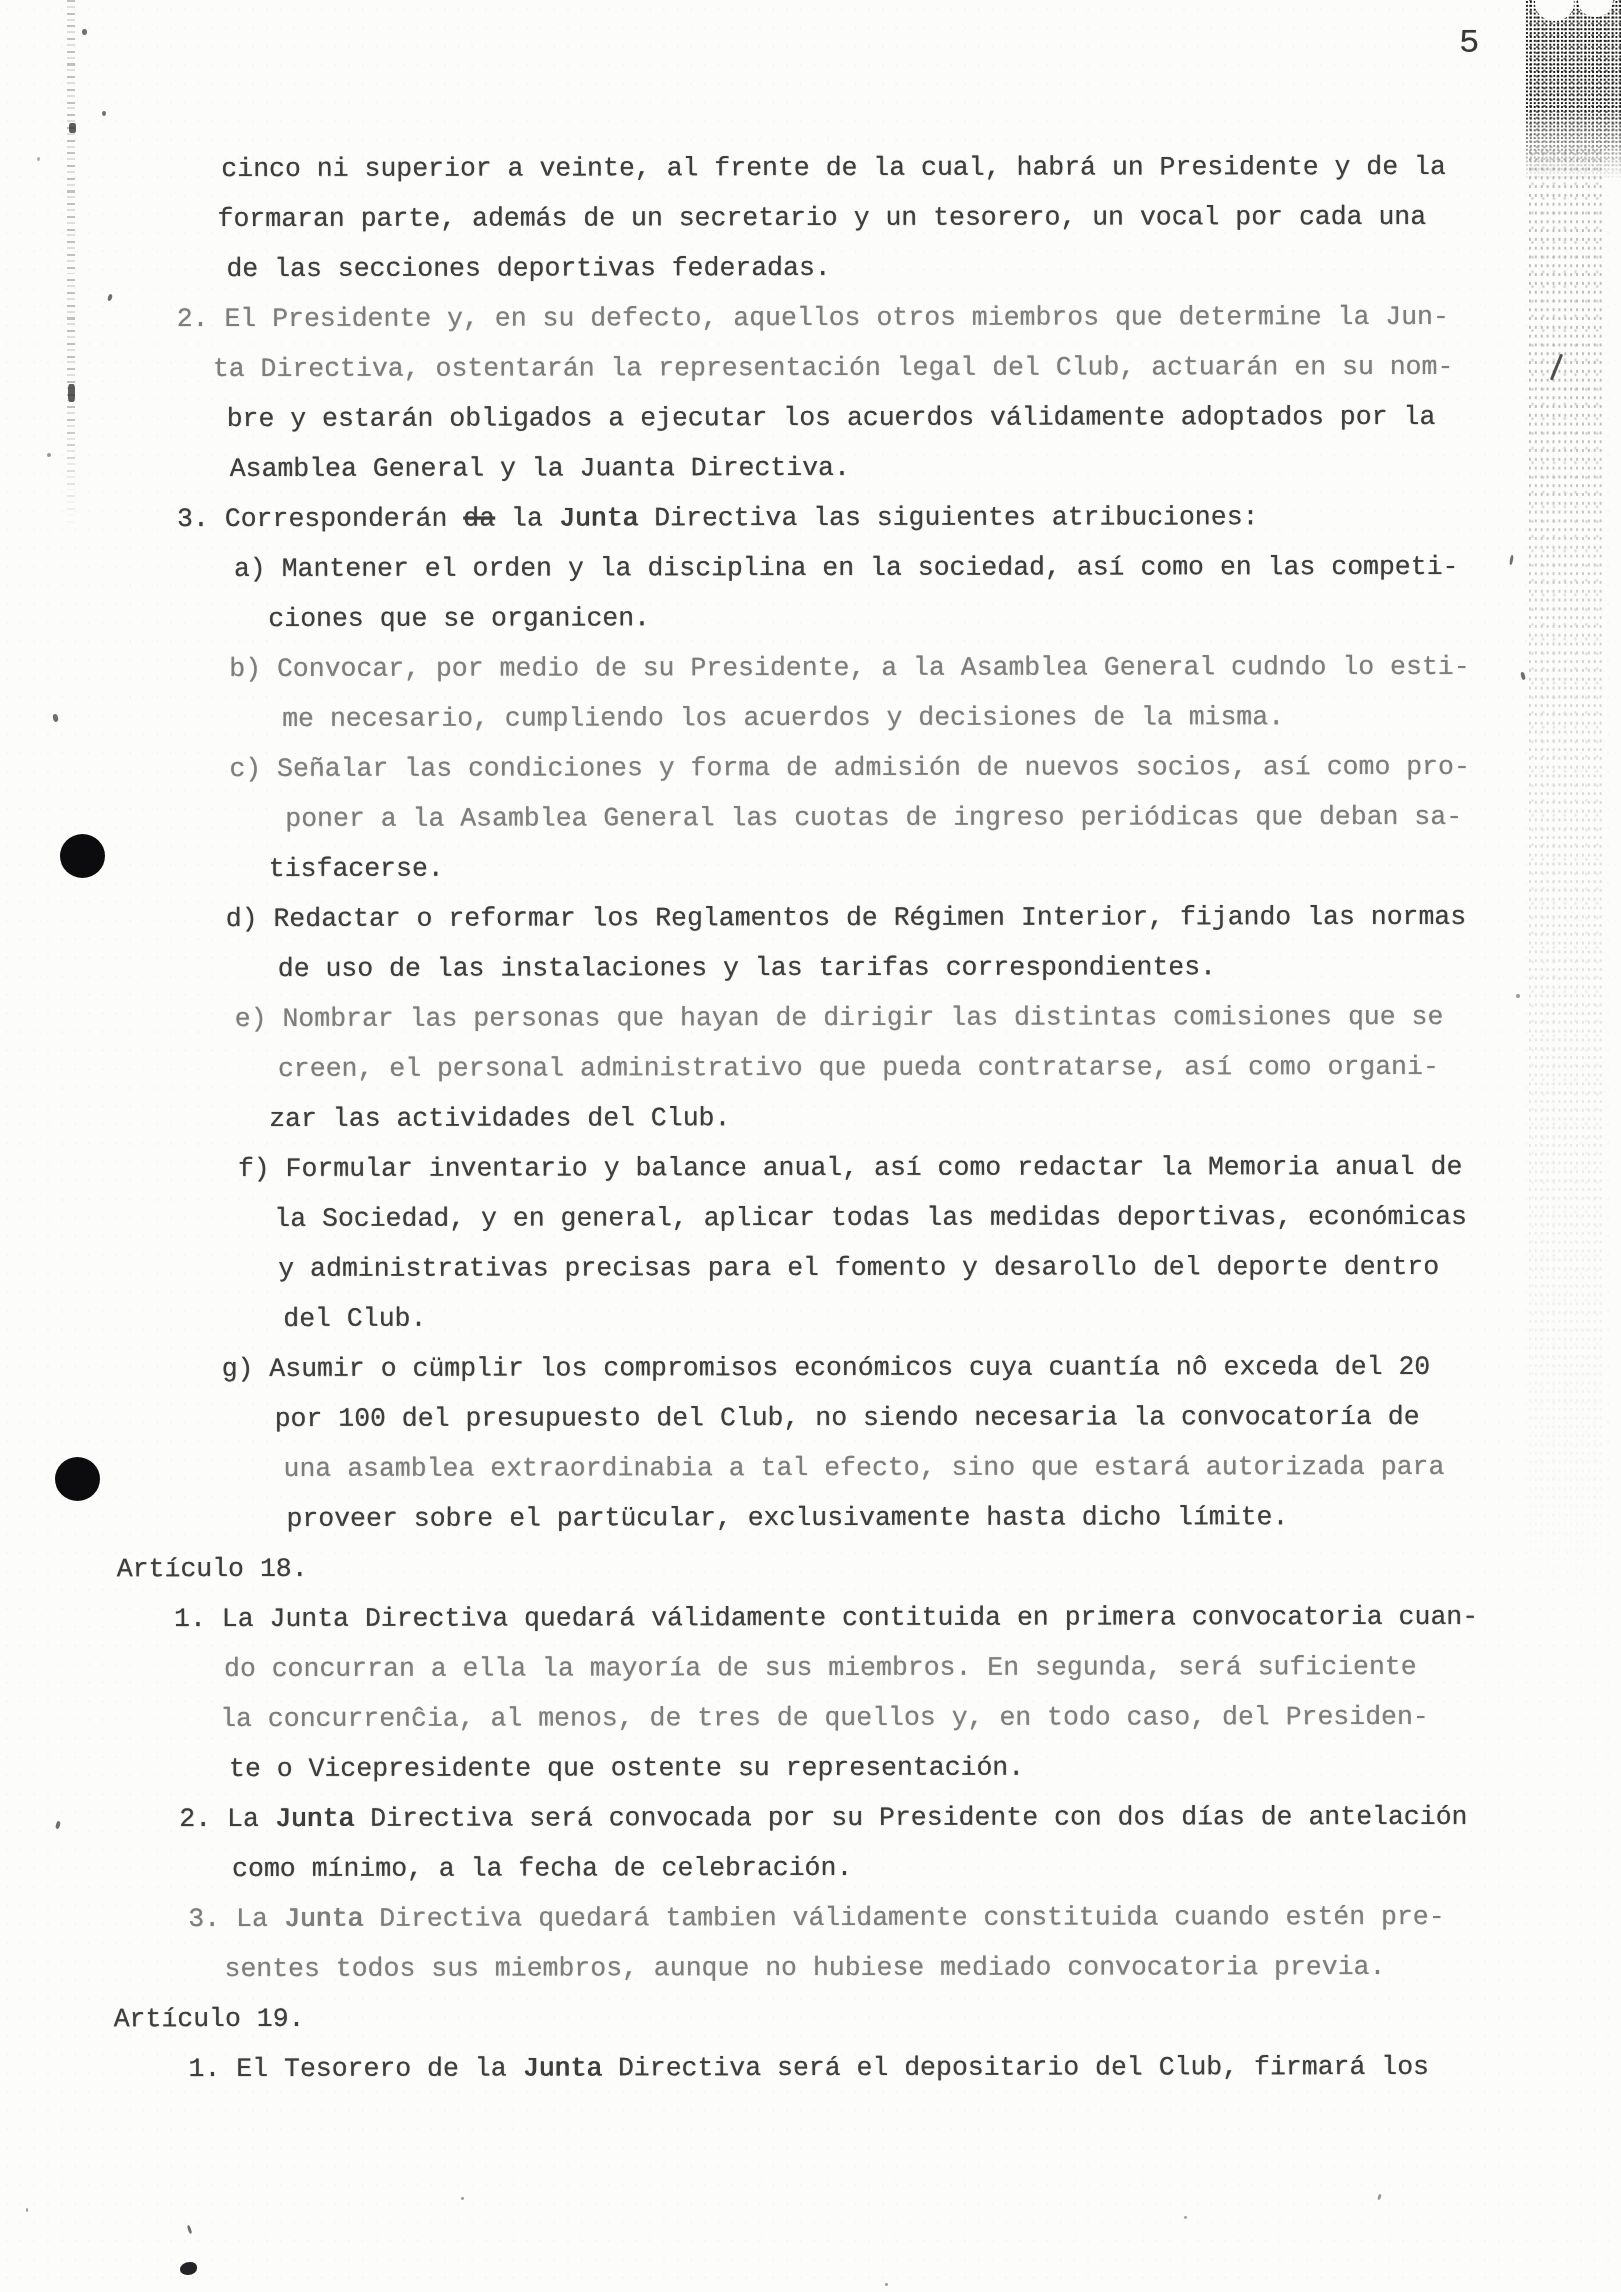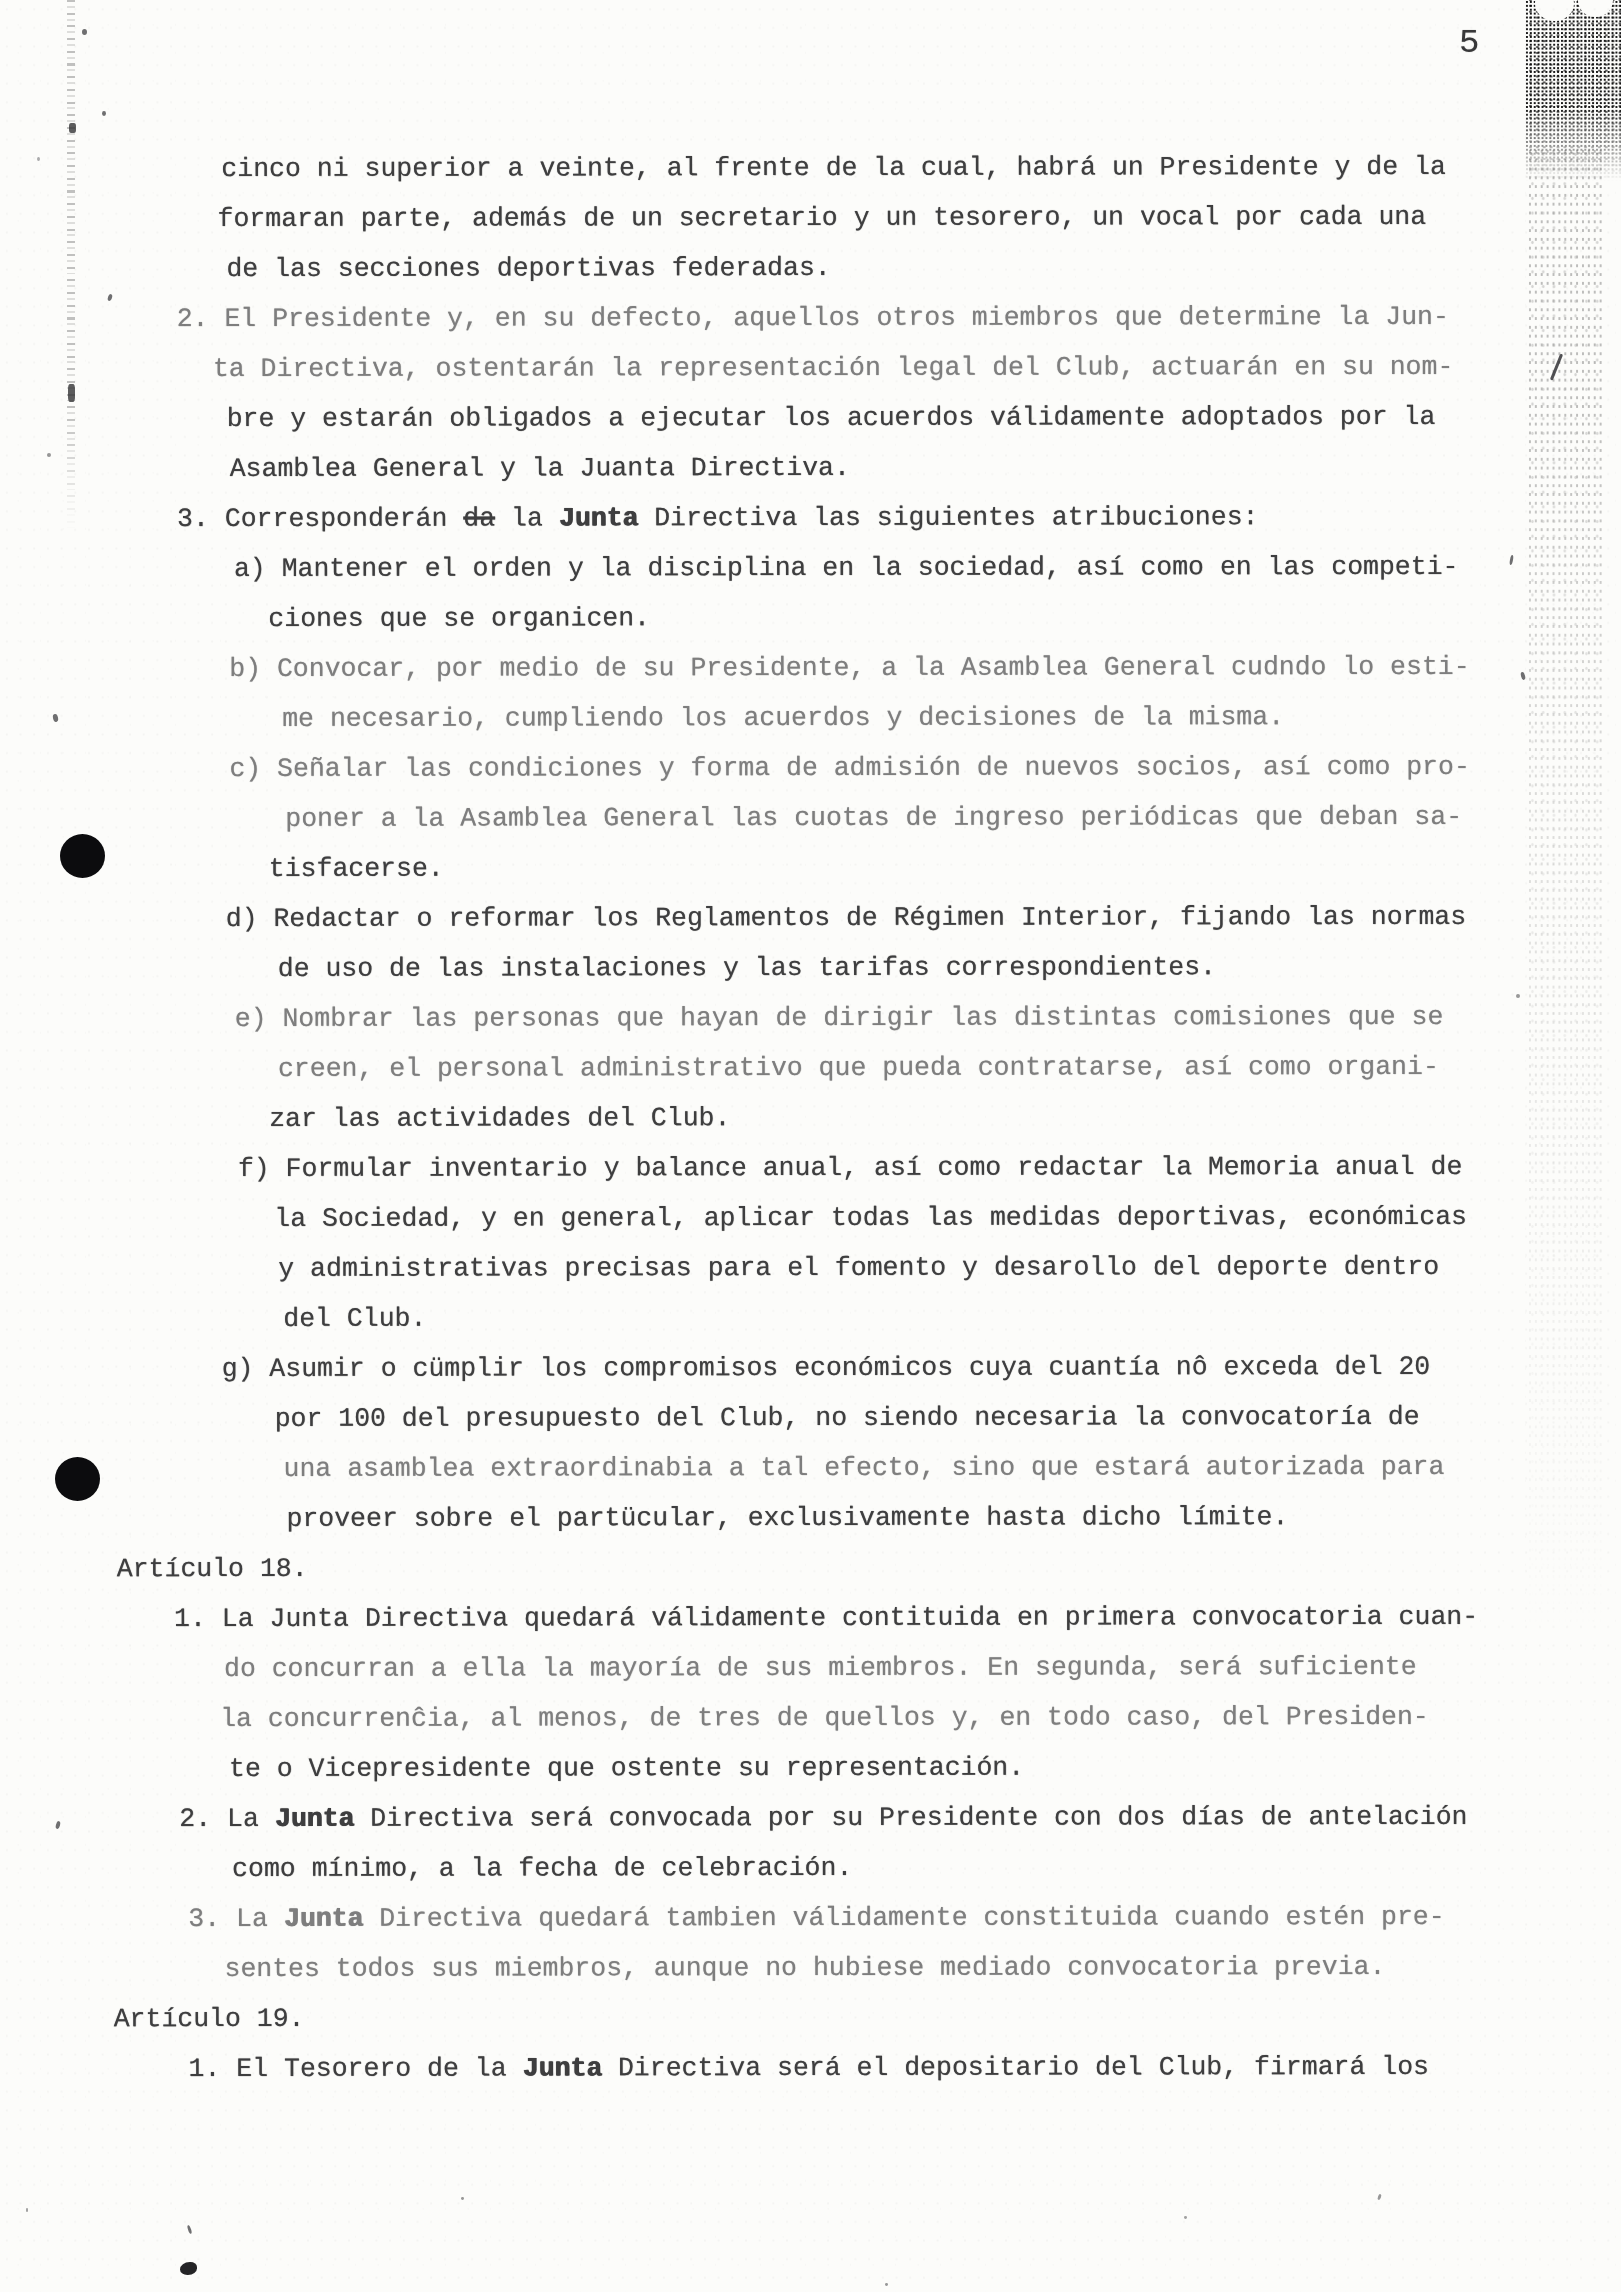--- a/index.html
+++ b/index.html
@@ -30,21 +30,21 @@
   .line{
     opacity:.88;
     text-shadow:0 0 1px rgba(25,25,25,.55),0.4px 0.3px 0 rgba(25,25,25,.22);
   }
   .line.faded{opacity:.58}
   .art{padding-left:116px}
   .num{padding-left:182px}
   .cont{padding-left:223px}
   .let{padding-left:230px}
   .letcont{padding-left:278px}
-  .bold{font-weight:bold;text-shadow:0.9px 0 0 currentColor,0 0 1px rgba(25,25,25,.6)}
+  .bold{font-weight:normal;text-shadow:0.9px 0 0 currentColor,0 0 1px rgba(25,25,25,.6)}
   .strike{text-decoration:line-through;text-decoration-thickness:2.9px}
   
   .line:nth-child(2n){transform:translateX(-3.9px)}
   .line:nth-child(3n){transform:translateX(4.9px)}
   .line:nth-child(5n){transform:translateX(-8.8px)}
   .line:nth-child(7n){transform:translateX(7.8px)}
 
   
   .hole{position:absolute;background:#0c0c0e;border-radius:50%}
   .hole-1{left:60px;top:834px;width:45px;height:44px}

